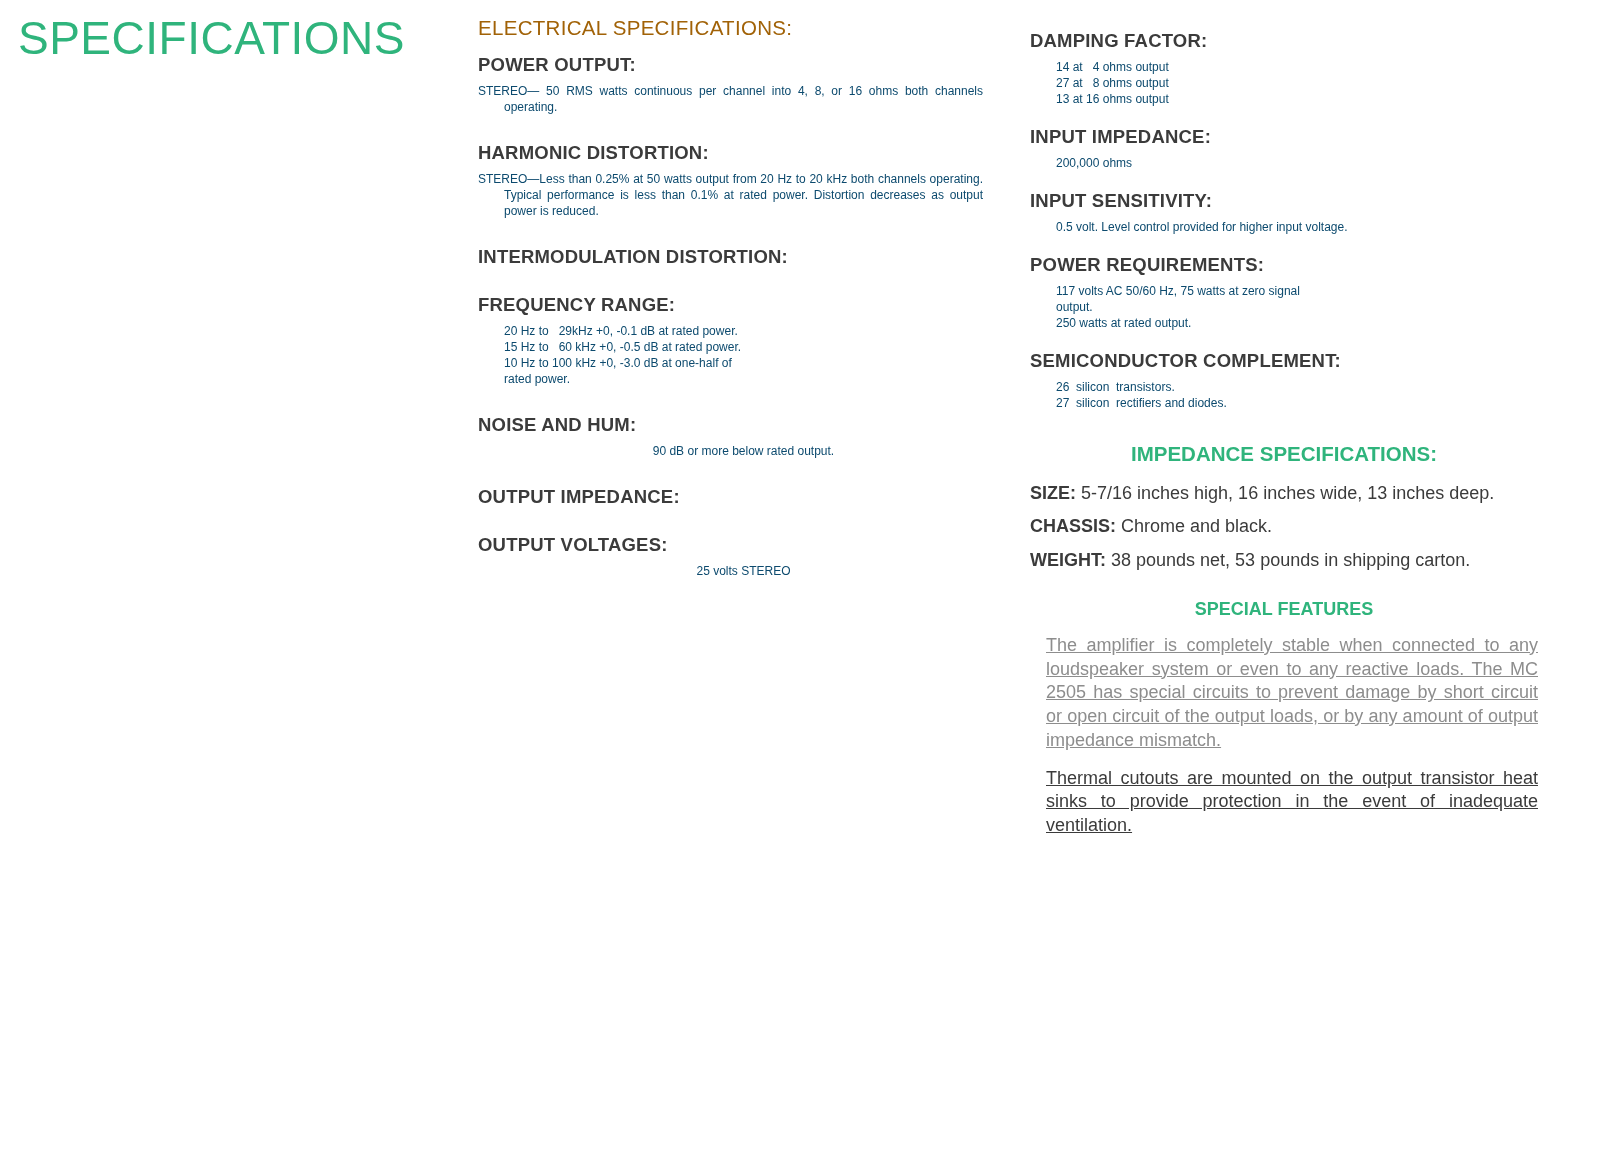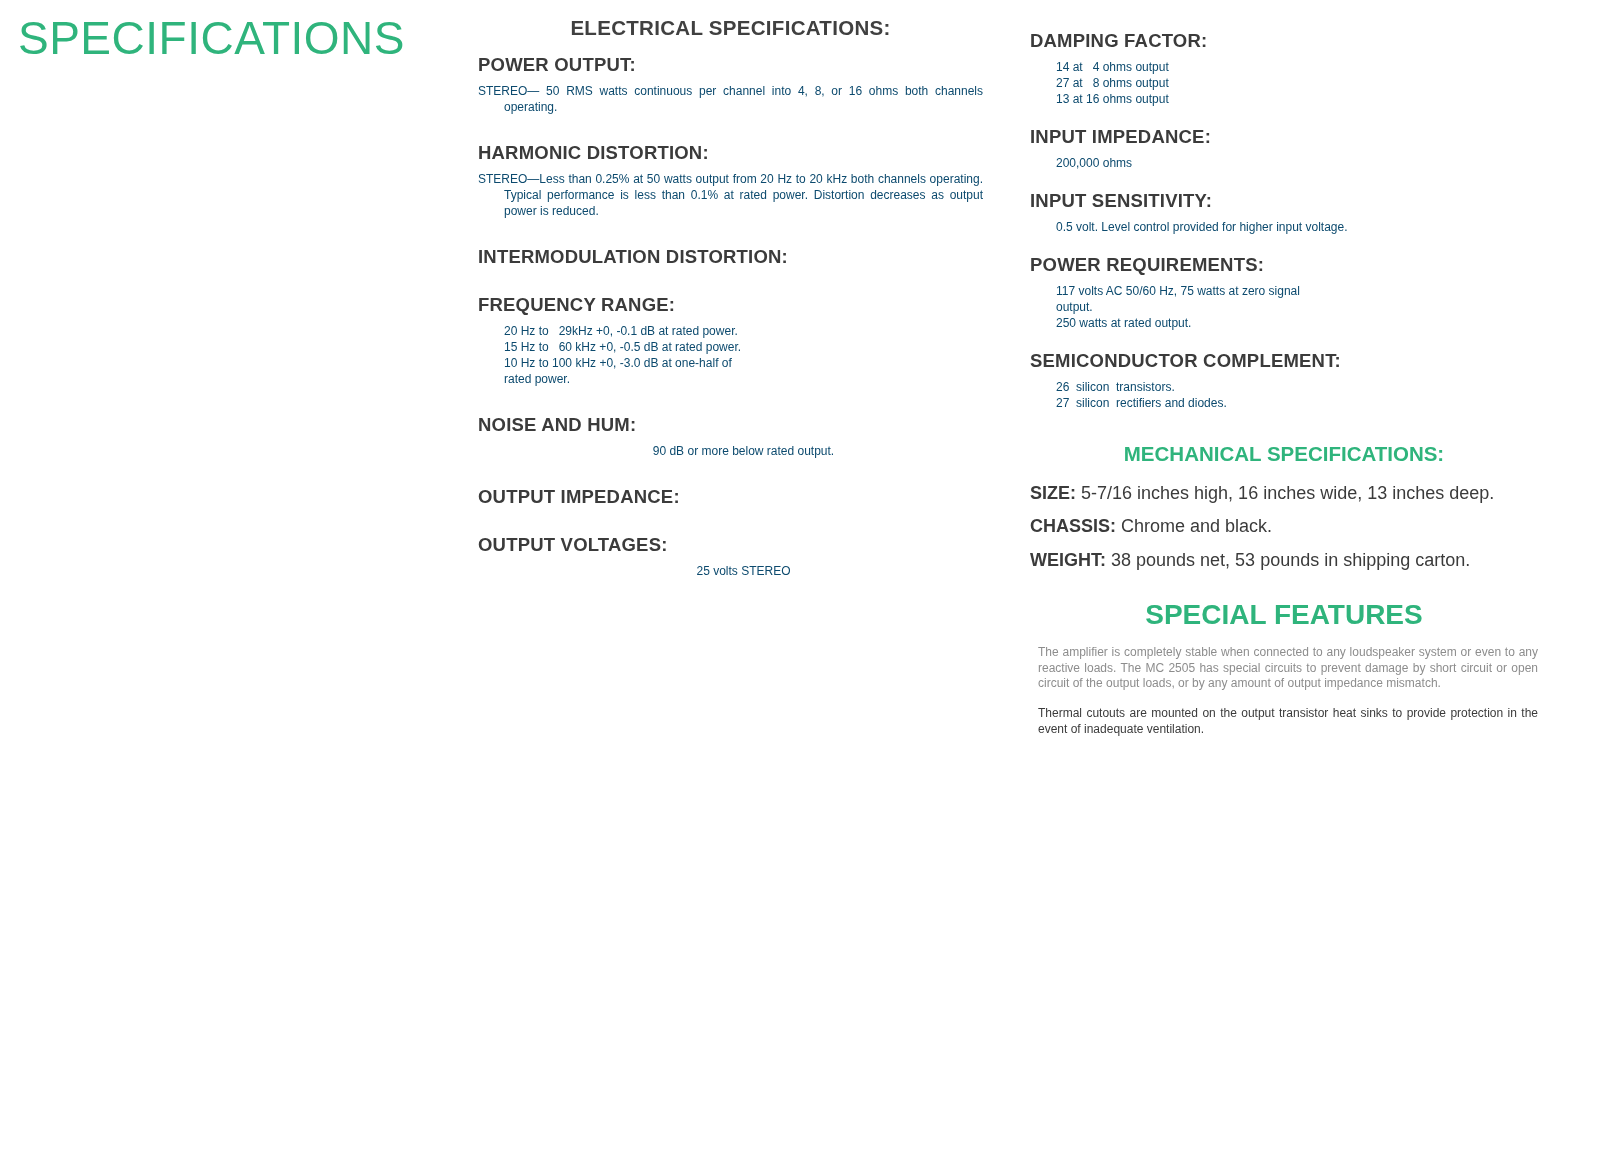--- a/index.html
+++ b/index.html
@@ -48,25 +48,24 @@
   }
   
   .col-right {
     position: absolute;
     left: 1030px;
     top: 30px;
     width: 508px;
   }
 
   .section-head {
-    color: #404040;
-    font-weight: bold;
+    color: #a16207;
+    font-weight: normal;
     font-size: 20.5px;
     letter-spacing: 0.3px;
-    text-align: center;
     margin: 0 0 14px 0;
   }
 
   .spec-label {
     font-weight: bold;
     font-size: 18.5px;
     color: #3b3b3b;
     margin: 0 0 8px 0;
     letter-spacing: 0.2px;
   }
@@ -101,40 +100,41 @@
   }
   .mech-item {
     font-size: 18px;
     line-height: 1.32;
     margin-bottom: 10px;
     padding-left: 26px;
     text-indent: -26px;
     color: #3b3b3b;
   }
   .feature-par {
-    font-size: 12px;
+    font-size: 18px;
     line-height: 1.32;
     text-align: justify;
-    margin: 0 0 14px 8px;
+    margin: 0 0 14px 16px;
     color: #3b3b3b;
+    text-decoration: underline;
   }
   .fade {
     color: #8d8d8d;
   }
   .mech-head {
     color: #2fb47c;
     font-weight: bold;
     font-size: 20.5px;
     text-align: center;
     margin: 30px 0 16px 0;
   }
   .feat-head {
     color: #2fb47c;
     font-weight: bold;
-    font-size: 28px;
+    font-size: 18px;
     text-align: center;
     margin: 26px 0 14px 0;
   }
 </style>
 </head>
 <body>
 
 <div class="page">
 
   <div class="title-col">
@@ -216,21 +216,21 @@
     </div>
 
     <div class="block-tight">
       <div class="spec-label">SEMICONDUCTOR  COMPLEMENT:</div>
       <div class="spec-body indent">
         <div class="line">26  silicon  transistors.</div>
         <div class="line">27  silicon  rectifiers and diodes.</div>
       </div>
     </div>
 
-    <div class="mech-head">MECHANICAL   SPECIFICATIONS:</div>
+    <div class="mech-head">IMPEDANCE   SPECIFICATIONS:</div>
 
     <div>
       <div class="mech-item">
         <span class="inline-label">SIZE:</span><span> 5-7/16 inches high, 16 inches wide, 13 inches deep.</span>
       </div>
       <div class="mech-item">
         <span class="inline-label">CHASSIS:</span><span> Chrome and black.</span>
       </div>
       <div class="mech-item">
         <span class="inline-label">WEIGHT:</span><span> 38 pounds net, 53 pounds in shipping carton.</span>

